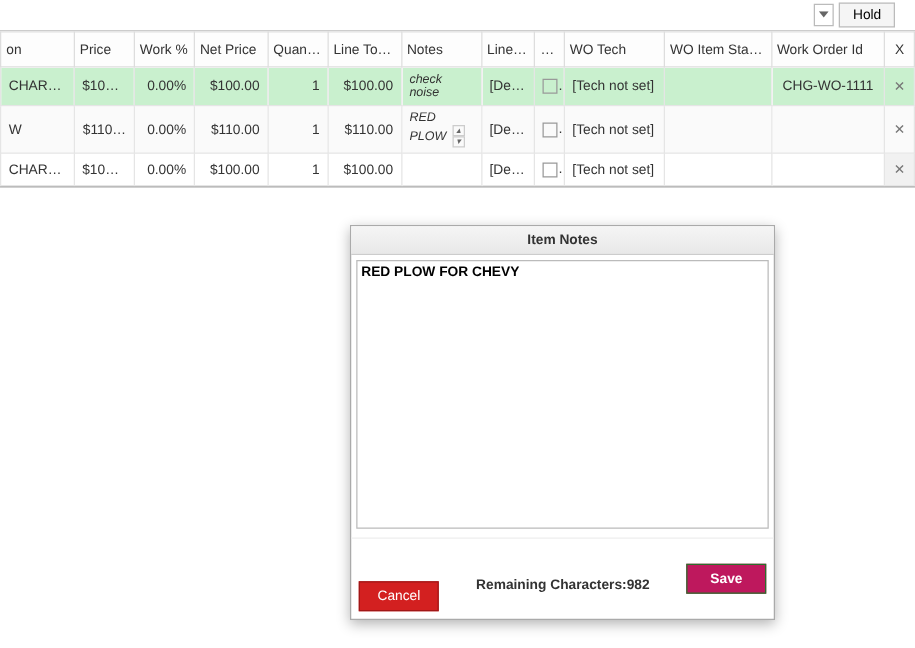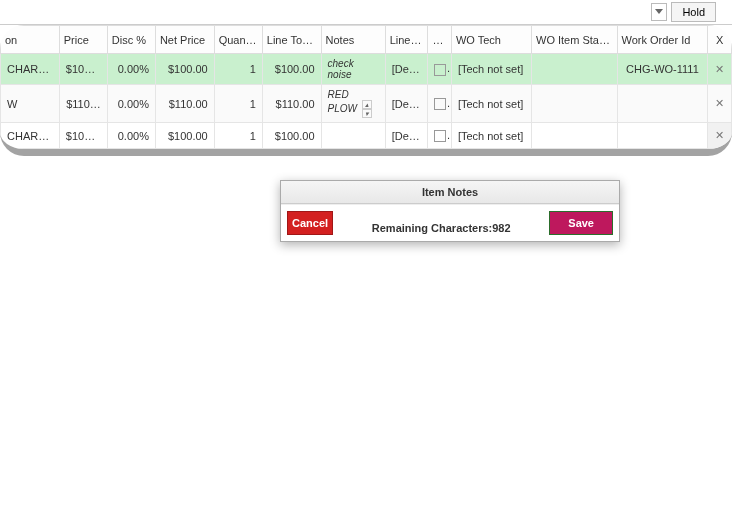--- a/index.html
+++ b/index.html
@@ -33,23 +33,22 @@
   }
   .btn-hold {
     border: 1px solid #bbb;
     background: #f5f5f5;
     padding: 2px 10px;
     height: 20px;
     font-size: 11px;
     cursor: pointer;
   }
   .grid-area {
-    border-bottom: 7px solid #a3a3a3;
-    overflow: hidden;
-    border-radius: 24px;
+    border-bottom: 1px solid #a3a3a3;
+    overflow: hidden;
   }
   table { border-collapse: collapse; width: 100%; table-layout: fixed; }
   th {
     border: 1px solid #ddd;
     background: #fdfdfd;
     font-weight: normal;
     font-size: 11px;
     padding: 6px 4px;
     text-align: left;
     white-space: nowrap;
@@ -135,24 +134,25 @@
     display: flex;
     align-items: center;
     padding: 6px;
     gap: 10px;
     border-top: 1px solid #eee;
   }
   .btn-cancel {
     background: #d32020;
     color: #fff;
     border: 1px solid #a01717;
-    padding: 5px 4px;
-    font-size: 11px;
-    font-weight: bold;
-    cursor: pointer;
+    padding: 5px 14px;
+    font-size: 11px;
+    font-weight: normal;
+    cursor: pointer;
+    margin-top: 28px;
   }
   .remaining {
     flex: 1;
     text-align: center;
     font-weight: bold;
     font-size: 11px;
     margin-top: 10px;
   }
   .btn-save {
     background: #be185d;
@@ -190,21 +190,21 @@
         <col style="width:22px">
     <col style="width:75px">
         <col style="width:80px">
         <col style="width:85px">
         <col style="width:22px">
   </colgroup>
   <thead>
     <tr>
       <th>on</th>
       <th>Price</th>
-      <th>Disc %</th>
+      <th>Work %</th>
       <th>Net Price</th>
       <th>Quan…</th>
       <th>Line To…</th>
       <th>Notes</th>
       <th>Line I…</th>
       <th>…</th>
       <th>WO Tech</th>
       <th>WO Item Status</th>
       <th>Work Order Id</th>
       <th class="center">X</th>
@@ -261,18 +261,21 @@
       <td></td>
       <td></td>
       <td class="close-cell">✕</td>
     </tr>
   </tbody>
 </table>
 </div>
 
 <div class="dialog">
   <div class="dialog-head">Item Notes</div>
+  <div class="dialog-body">
+    <textarea class="notes-area" style="">RED PLOW FOR CHEVY</textarea>
+  </div>
   <div class="dialog-foot">
     <button class="btn-cancel">Cancel</button>
     <div class="remaining">Remaining Characters:982</div>
     <button class="btn-save">Save</button>
   </div>
 </div>
 
 </body></html>

